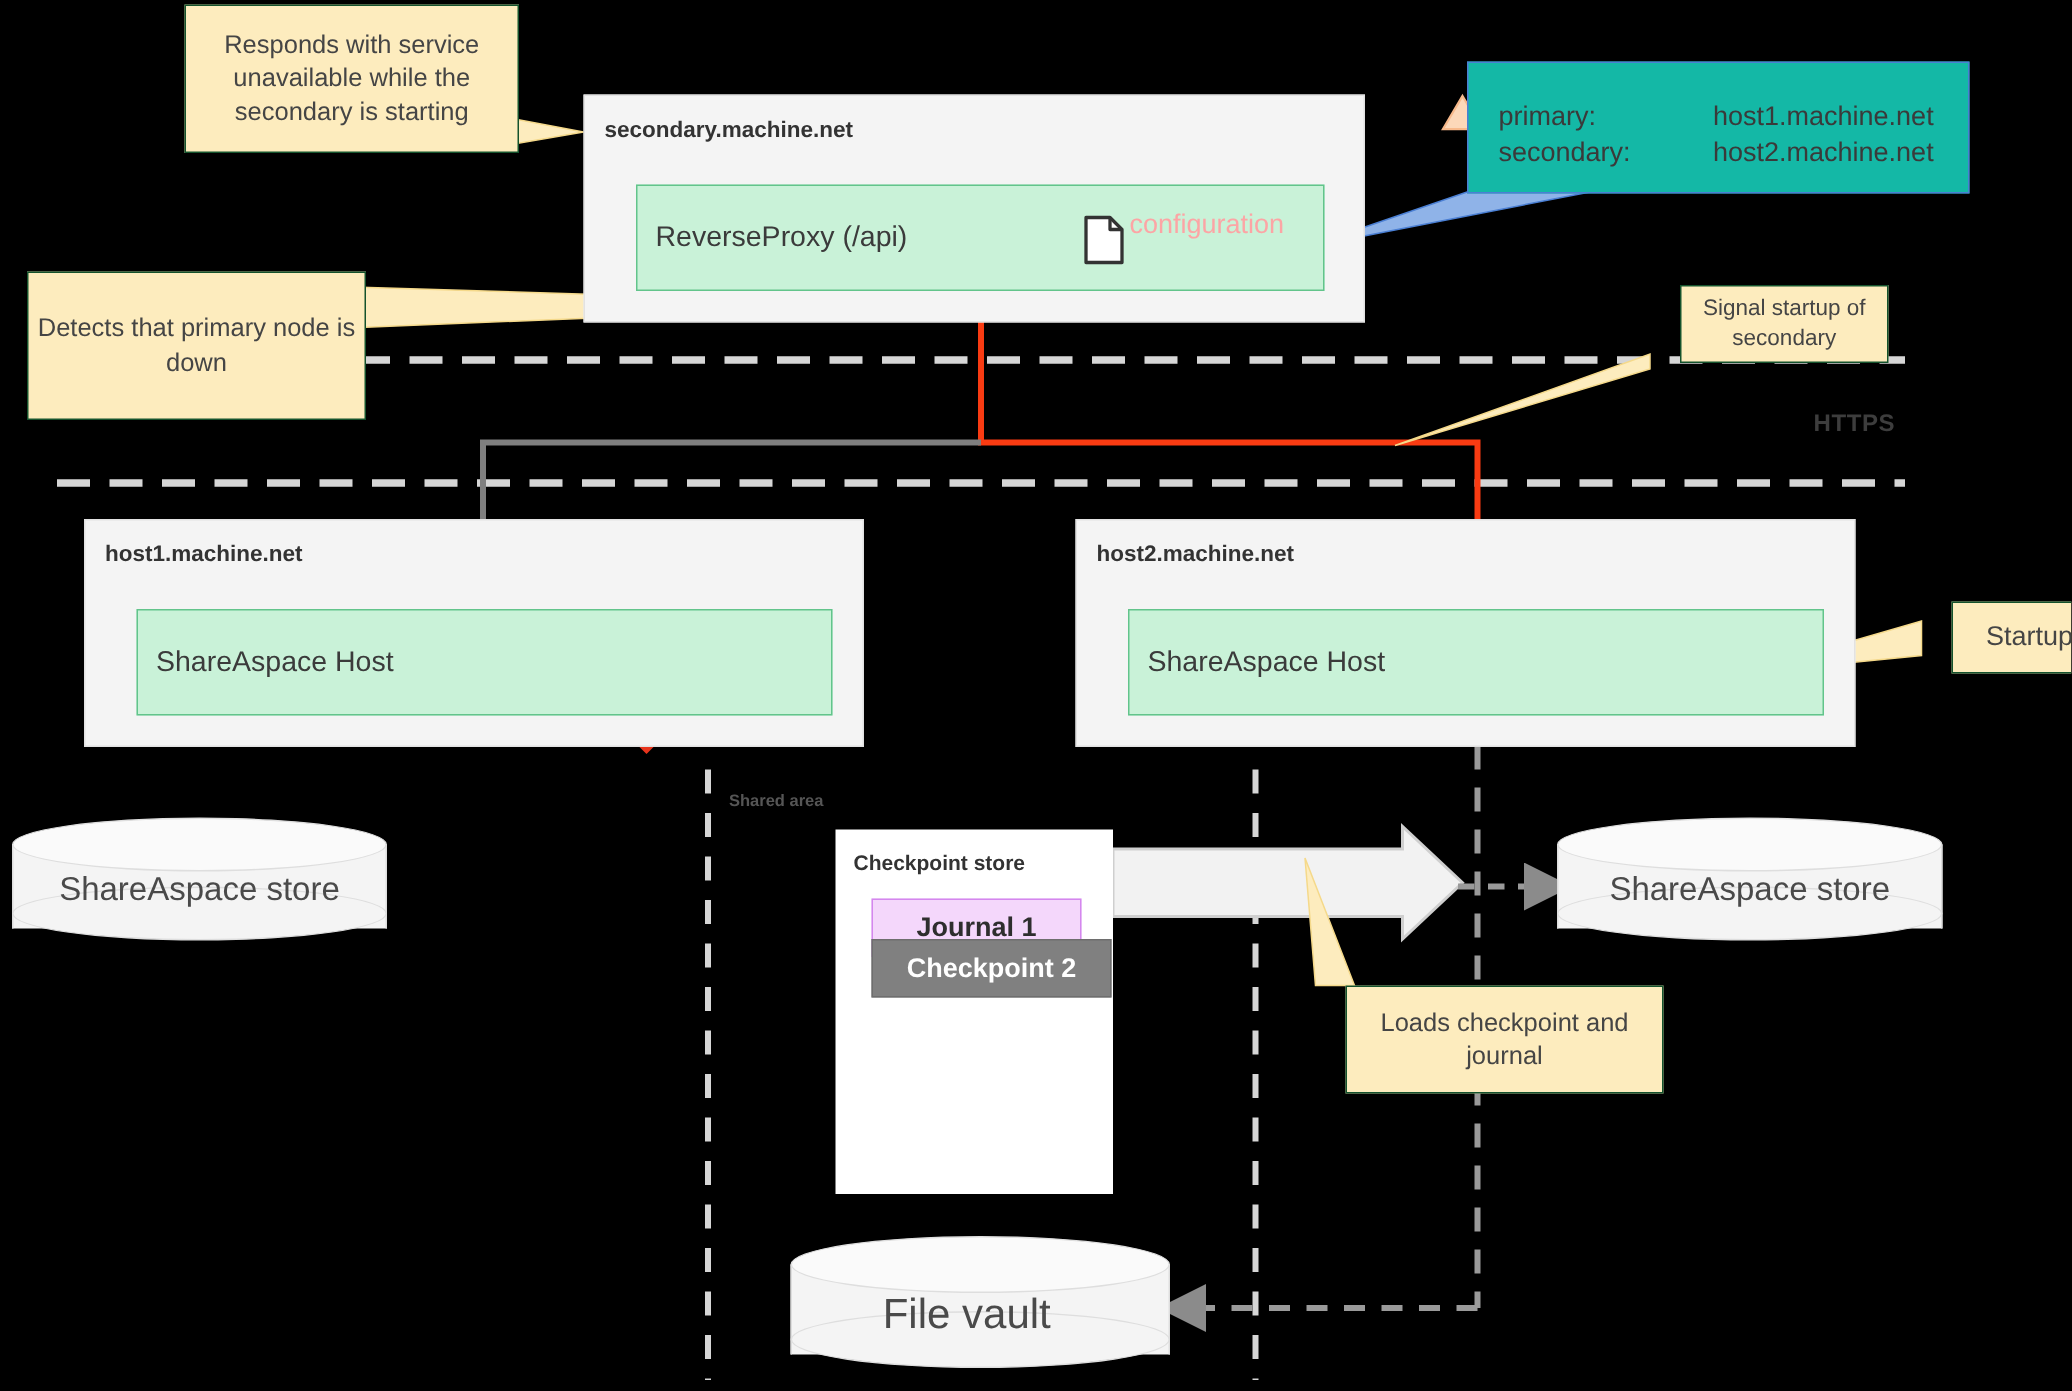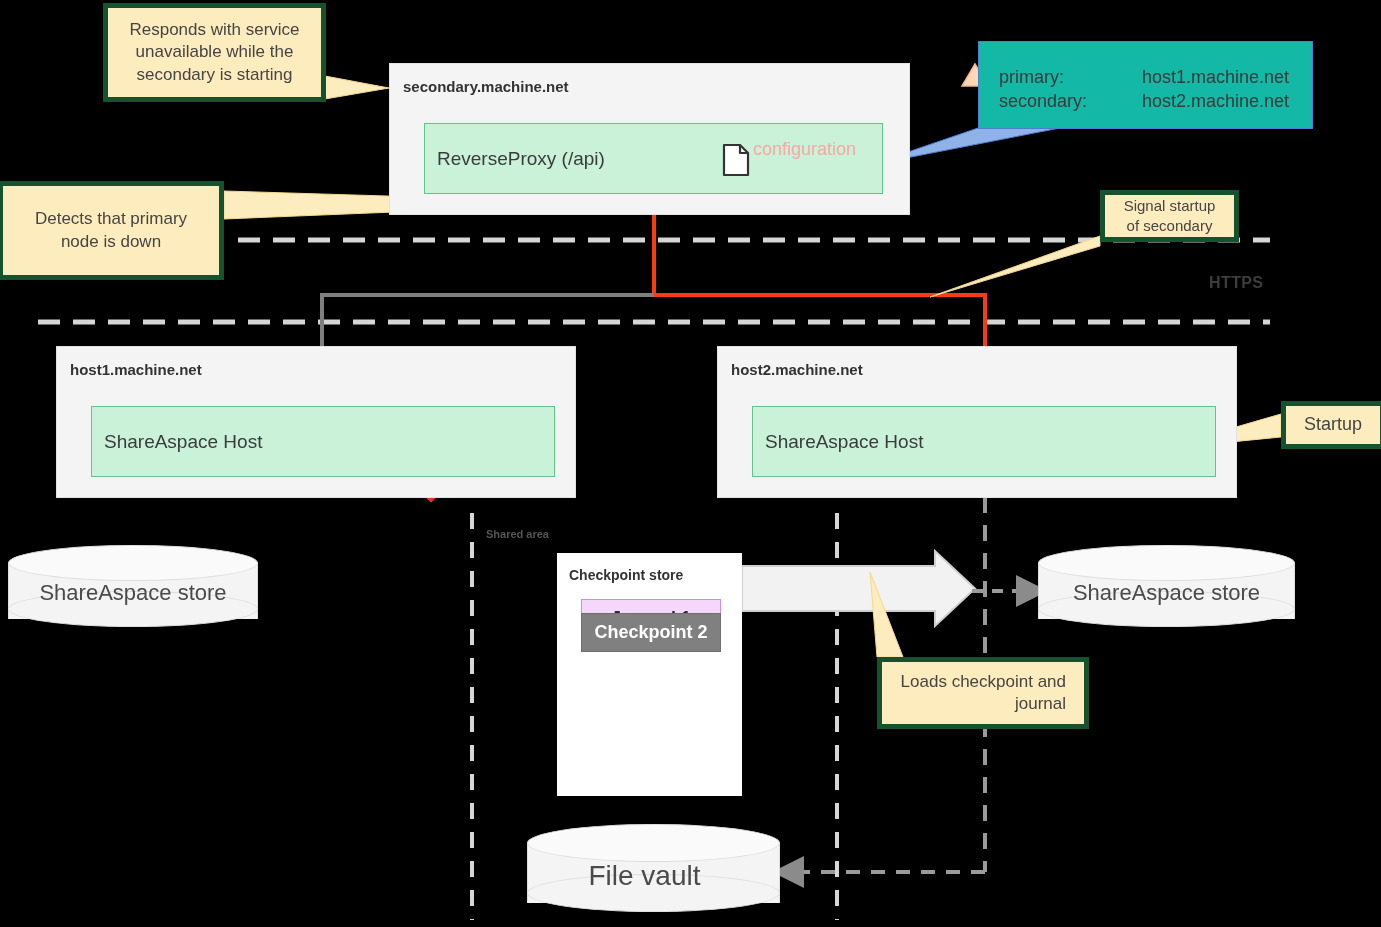--- a/index.html
+++ b/index.html
@@ -47,33 +47,34 @@
     position: absolute;
     font-size: 19px;
     color: #3b3b3b;
     white-space: nowrap;
   }
 
   
   .callout {
     position: absolute;
     background: #fdecbe;
-    border: 5px solid #14532d;
+    border: 1px solid #14532d;
     box-sizing: border-box;
     color: #454545;
     font-size: 17px;
     line-height: 1.32;
     display: flex;
     align-items: center;
     justify-content: center;
     text-align: center;
-    padding: 4px 18px;
+    padding: 4px 4px;
+    margin-left: 20px;
   }
   .callout.left-align {
-    text-align: right;
+    text-align: center;
     justify-content: flex-start;
   }
 
   
   .callout-blue {
     position: absolute;
     background: #14b8a6;
     border: 1px solid #4a7fd4;
     box-sizing: border-box;
     color: #3a3a3a;
@@ -287,21 +288,21 @@
   <div class="cylinder" style="left:1038px; top:545px; width:257px; height:92px;">
     <div class="cyl-body" style="top:18px; width:257px; height:56px;"></div>
     <div class="cyl-bottom" style="top:46px; width:257px; height:36px;"></div>
     <div class="cyl-top" style="width:257px; height:36px;"></div>
     <div class="cyl-label" style="top:35px; font-size:22px;">ShareAspace store</div>
   </div>
 
   <div class="store-panel" style="left:557px; top:553px; width:185px; height:243px;"></div>
   <div class="store-panel-title" style="left:569px; top:567px;">Checkpoint store</div>
   <div class="chip chip-journal" style="left:581px; top:599px; width:140px; height:39px;">Journal 1</div>
-  <div class="chip chip-checkpoint" style="left:581px; top:613px; width:140px; height:39px;">Checkpoint 2</div>
+  <div class="chip chip-checkpoint" style="left:581px; top:626px; width:160px; height:39px;">Checkpoint 2</div>
 
   <div class="cylinder" style="left:527px; top:824px; width:235px; height:98px;">
     <div class="cyl-body" style="top:19px; width:253px; height:60px;"></div>
     <div class="cyl-bottom" style="top:50px; width:253px; height:38px;"></div>
     <div class="cyl-top" style="width:253px; height:38px;"></div>
     <div class="cyl-label" style="top:36px; font-size:28px;">File vault</div>
   </div>
 
 </div>
 

